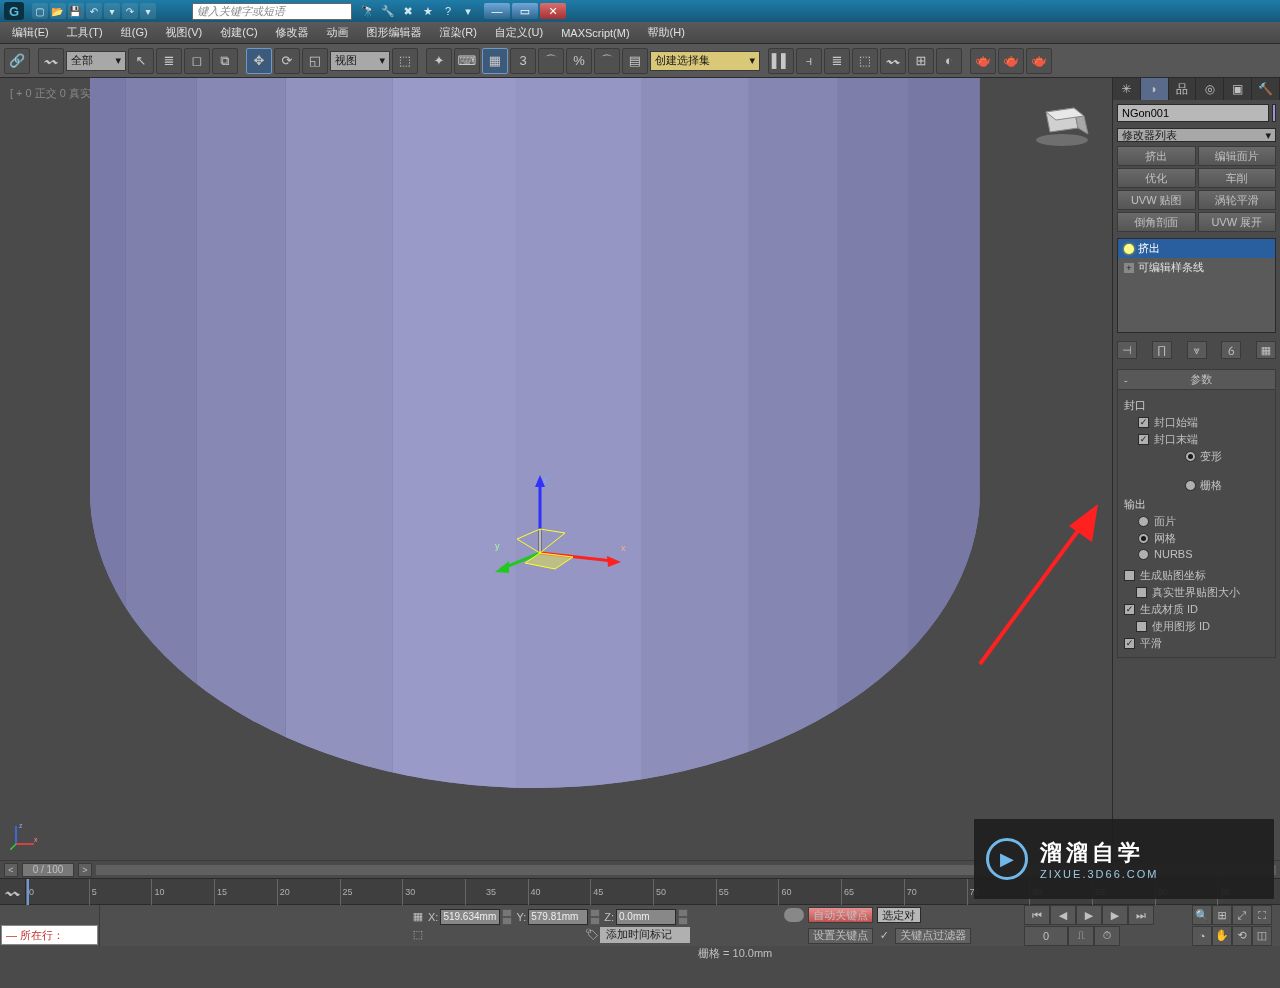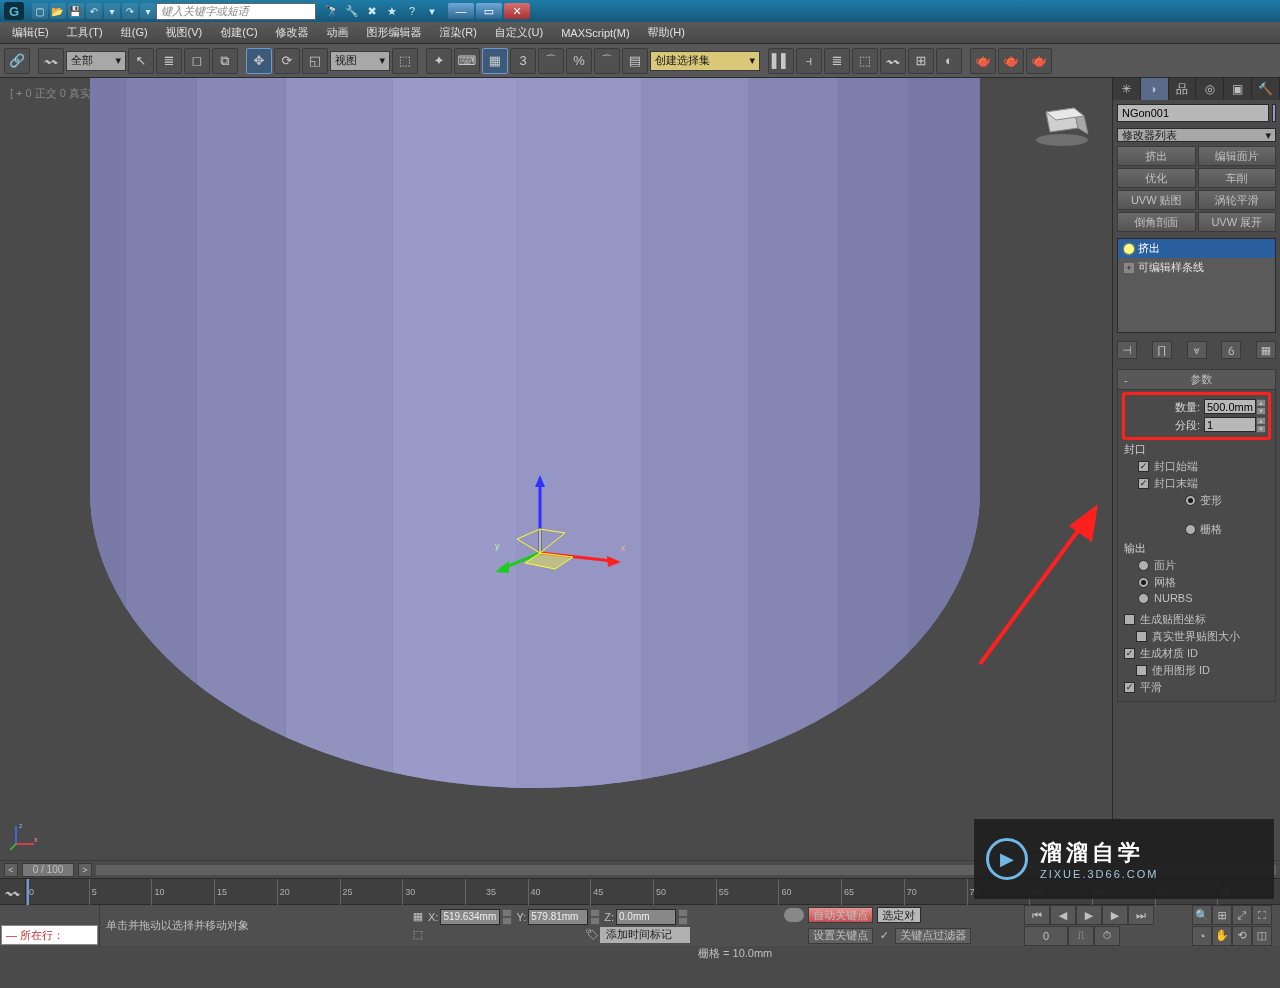--- a/index.html
+++ b/index.html
@@ -2,21 +2,21 @@
 <html><head>
 <meta charset="utf-8">
 <style>
 * { margin: 0; padding: 0; box-sizing: border-box; font-family: "Microsoft YaHei", Arial, sans-serif; }
 body { background: #3a3a3a; color: #c0c0c0; width: 1280px; height: 988px; overflow: hidden; position: relative; font-size: 11px; }
 .titlebar { height: 22px; background: linear-gradient(#1f7ca8, #15587a); display: flex; align-items: center; padding: 0 4px; color: #d0e8f0; }
 .titlebar .logo { width: 20px; height: 18px; background: #0b3040; border-radius: 3px; display:flex; align-items:center; justify-content:center; margin-right: 8px; color:#5fb8d8; font-weight:bold; font-size:13px;}
 .titlebar .qat { display: flex; gap: 2px; }
 .titlebar .qat .ico { width: 16px; height: 16px; background: rgba(255,255,255,.1); border-radius: 2px; display:flex; align-items:center; justify-content:center; font-size:10px; }
 .titlebar .title { flex: 1; text-align: center; font-size: 12px; }
-.titlebar .search { width: 160px; height: 17px; background: #fff; border: 1px solid #666; padding: 0 4px; display:flex; align-items:center; color:#888; font-style:italic; margin-right: 8px; font-size:11px;}
+.titlebar .search { width: 160px; height: 17px; background: #fff; border: 1px solid #666; padding: 0 4px; display:flex; align-items:center; color:#888; font-style:italic; margin-right: 8px; font-size:11px;margin-left:36px;}
 .titlebar .tricons { display:flex; gap:4px; }
 .titlebar .tricons .ico { width:16px; height:16px; display:flex; align-items:center; justify-content:center; font-size:11px; }
 .titlebar .winbtns { display:flex; gap:2px; margin-left:8px; }
 .titlebar .winbtns div { width:26px; height:16px; background:linear-gradient(#6fa8d8,#2d668f); border-radius:2px; display:flex; align-items:center; justify-content:center; font-size:11px; color:#fff; }
 .titlebar .winbtns .close { background:linear-gradient(#d86f6f,#a83030); }
 .menubar { height: 22px; background: linear-gradient(#5a5a5a,#484848); display:flex; align-items:center; padding: 0 4px; gap: 2px; border-bottom:1px solid #2a2a2a; }
 .menubar .mb { padding: 2px 8px; font-size:11px; color:#e0e0e0; }
 .toolbar { height: 34px; background: #575757; border-bottom: 1px solid #2a2a2a; display:flex; align-items:center; padding: 0 4px; gap: 2px; }
 .toolbar .tb { width: 26px; height: 26px; background:#505050; border:1px solid #3a3a3a; border-radius:2px; display:flex; align-items:center; justify-content:center; font-size:13px; color:#c8c8c8; }
 .toolbar .tb.active { background:#3d5a7a; border-color:#6a9aca; }
@@ -298,42 +298,20 @@
       <div class="sb">ỽ</div>
       <div class="sb">▦</div>
     </div>
 
     <div class="cp-rollout">
       <div class="cp-rollhead">
           <span>-</span>
           <span style="flex:1;text-align:center;">参数</span>
         </div>
       <div class="cp-rollbody">
-        <div class="redbox">
-          <div class="param-row">
-            <span class="lbl">数量:</span>
-            <div class="spinner">
-              <input value="500.0mm" style="">
-              <div class="sp">
-                  <div>▲</div>
-                  <div>▼</div>
-                </div>
-            </div>
-          </div>
-          <div class="param-row">
-            <span class="lbl">分段:</span>
-            <div class="spinner">
-              <input value="1" style="">
-              <div class="sp">
-                  <div>▲</div>
-                  <div>▼</div>
-                </div>
-            </div>
-          </div>
-        </div>
         <div class="cp-sec">封口</div>
         <div class="chk-row">
             <div class="chk">✓</div>
             <span>封口始端</span>
           </div>
         <div class="chk-row">
             <div class="chk">✓</div>
             <span>封口末端</span>
           </div>
         <div class="rad-row">
@@ -429,23 +407,20 @@
       </div>
     </div>
   </div>
 
   <div class="status">
     <div class="left">
       <div class="row1"></div>
       <div class="row2">— 所在行：</div>
     </div>
     <div class="mid">
-      <div class="mr">
-          <span>单击并拖动以选择并移动对象</span>
-        </div>
     </div>
     <div class="coords">
       <div style="display:flex; flex-direction:column; gap:2px;">
         <div style="display:flex;">
           <span style="width:16px;display:flex;align-items:center;justify-content:center;">▦</span>
           <div class="cbox">
               <span class="lab">X:</span>
               <input value="519.634mm" style="">
               <div class="sp">
                 <div></div>

